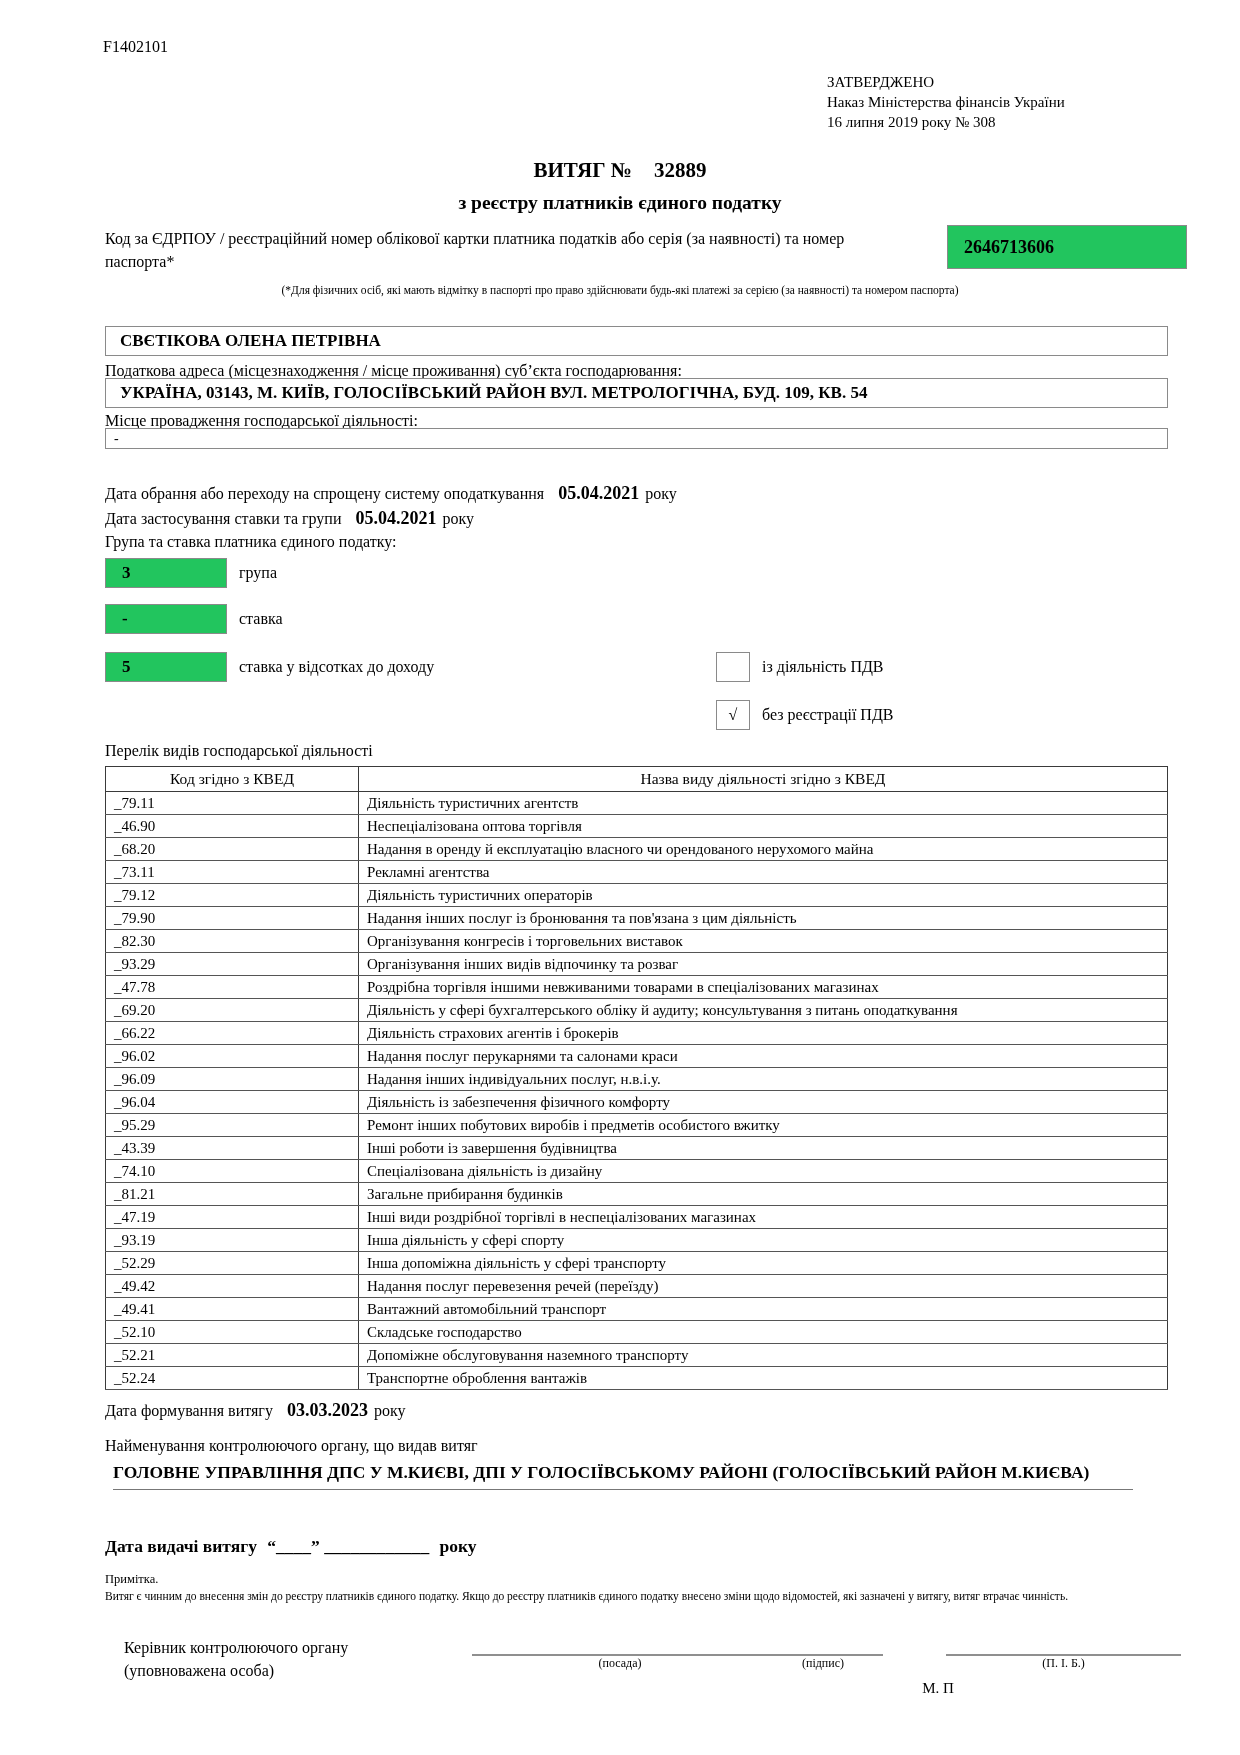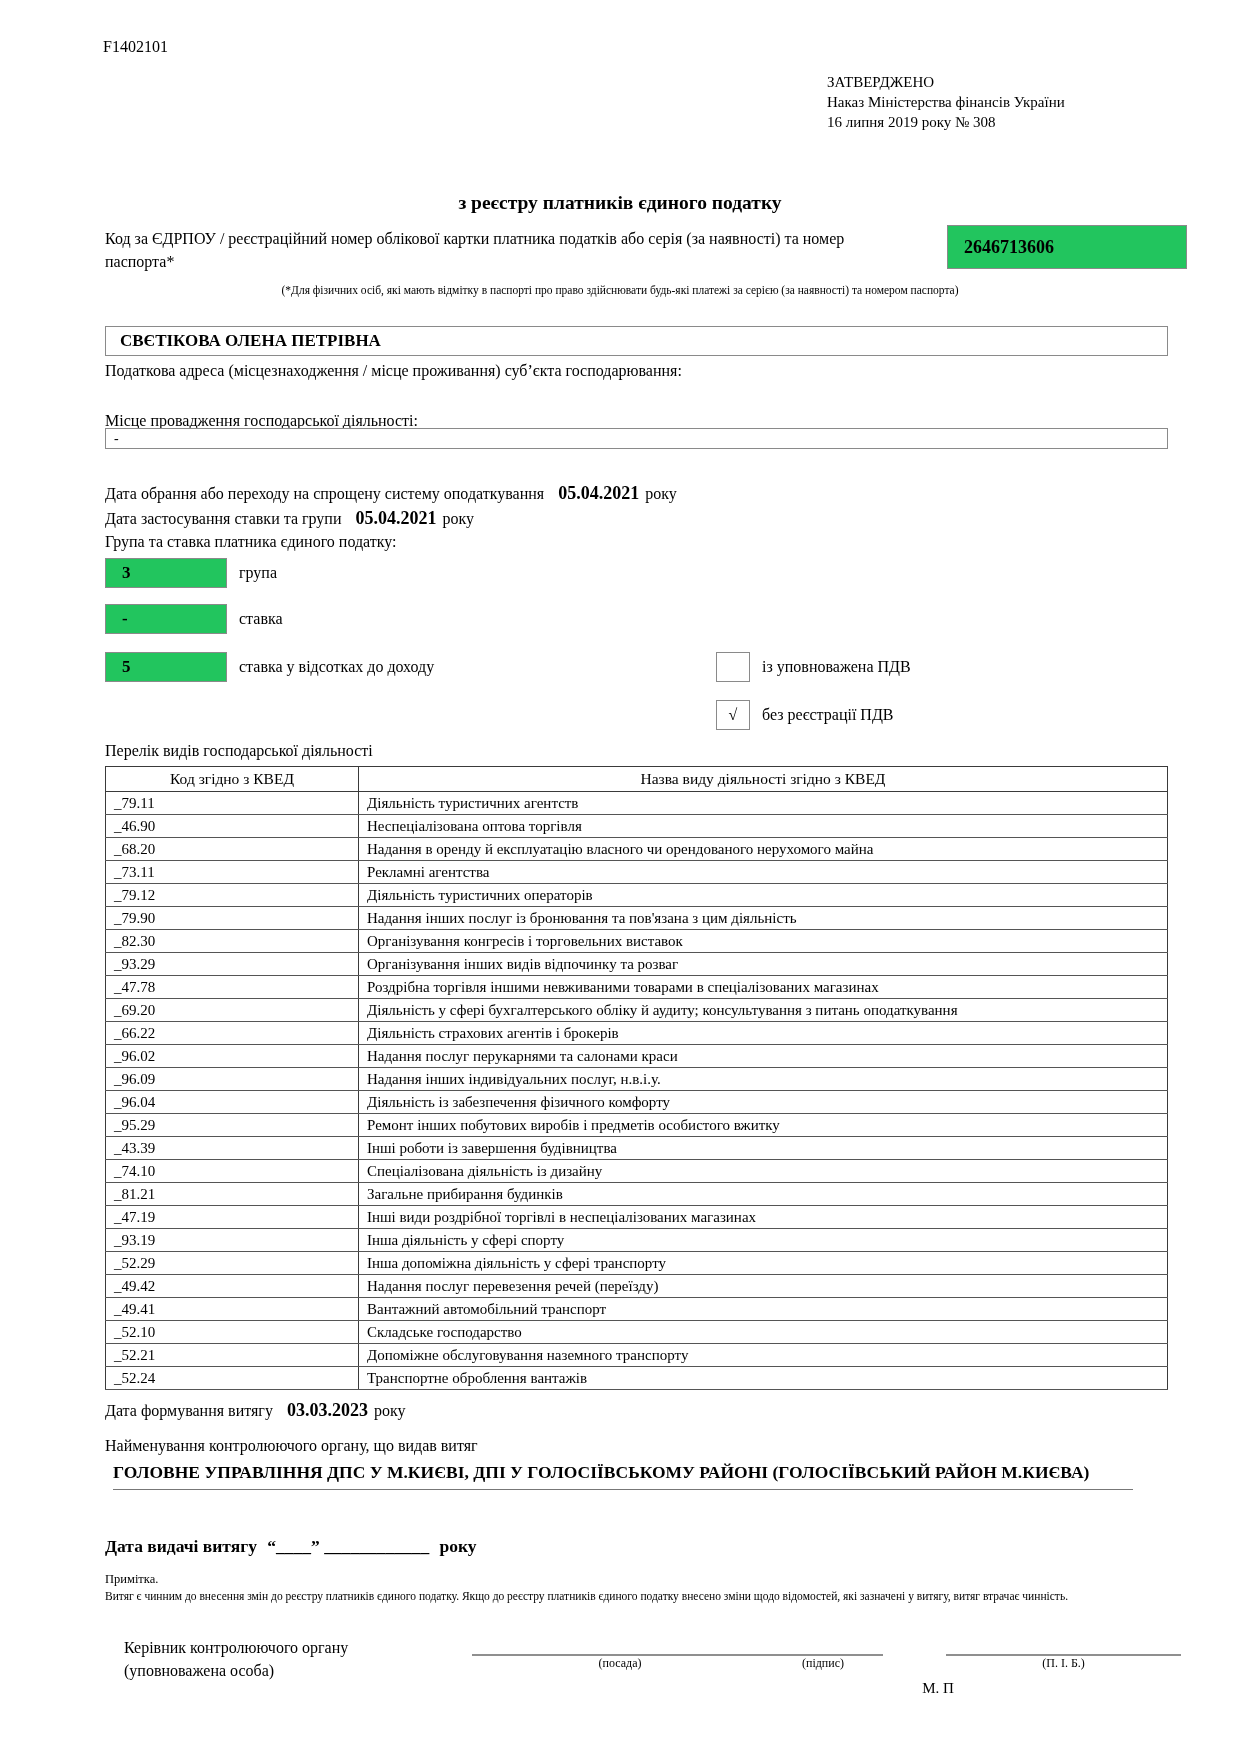--- a/index.html
+++ b/index.html
@@ -53,33 +53,39 @@
 <div class="page">
 
   <div class="abs lbl" style="left:103px;top:38px;">F1402101</div>
 
   <div class="abs" style="left:827px;top:72px;font-size:15px;line-height:20px;">
     <div>ЗАТВЕРДЖЕНО</div>
     <div>Наказ Міністерства фінансів України</div>
     <div>16 липня 2019 року № 308</div>
   </div>
 
+  <div class="abs center bold" style="top:158px;font-size:21px;">
+    <span>ВИТЯГ №</span><span style="display:inline-block;width:22px;"></span><span>32889</span>
+  </div>
   <div class="abs center bold" style="top:192px;font-size:19.5px;">з реєстру платників єдиного податку</div>
 
   <div class="abs lbl" style="left:105px;top:227px;width:745px;line-height:23px;">Код за ЄДРПОУ / реєстраційний номер облікової картки платника податків або серія (за наявності) та номер паспорта*</div>
   <div class="abs value-box big-num" style="left:947px;top:225px;width:240px;height:44px;">
     <span>2646713606</span>
   </div>
   <div class="abs center small" style="top:284px;">(*Для фізичних осіб, які мають відмітку в паспорті про право здійснювати будь-які платежі за серією (за наявності) та номером паспорта)</div>
 
   <div class="abs field-box" style="left:105px;top:326px;width:1063px;height:30px;">
     <span class="v">СВЄТІКОВА ОЛЕНА ПЕТРІВНА</span>
   </div>
 
   <div class="abs lbl" style="left:105px;top:362px;">Податкова адреса (місцезнаходження / місце проживання) суб’єкта господарювання:</div>
+  <div class="abs field-box" style="left:105px;top:378px;width:1063px;height:30px;">
+    <span class="v">УКРАЇНА, 03143, М. КИЇВ, ГОЛОСІЇВСЬКИЙ РАЙОН ВУЛ. МЕТРОЛОГІЧНА, БУД. 109, КВ. 54</span>
+  </div>
 
   <div class="abs lbl" style="left:105px;top:412px;">Місце провадження господарської діяльності:</div>
   <div class="abs field-box" style="left:105px;top:428px;width:1063px;height:21px;padding-left:8px;">
     <span style="font-size:14px;">-</span>
   </div>
 
   <div class="abs lbl inline-row" style="left:105px;top:483px;gap:0;">
     <span>Дата обрання або переходу на спрощену систему оподаткування</span>
     <span class="date-val" style="margin-left:14px;">05.04.2021</span>
     <span>року</span>
@@ -108,21 +114,21 @@
   <div class="abs inline-row" style="left:105px;top:652px;">
     <div class="value-box" style="width:122px;height:30px;padding-left:16px;font-weight:bold;font-size:17px;">
       <span>5</span>
     </div>
     <span class="lbl">ставка у відсотках до доходу</span>
   </div>
   <div class="abs inline-row" style="left:716px;top:652px;">
     <div class="chk">
       <span></span>
     </div>
-    <span class="lbl">із уповноважена ПДВ</span>
+    <span class="lbl">із діяльність ПДВ</span>
   </div>
 
   <div class="abs inline-row" style="left:716px;top:700px;">
     <div class="chk">
       <span>√</span>
     </div>
     <span class="lbl">без реєстрації ПДВ</span>
   </div>
 
   <div class="abs lbl" style="left:105px;top:742px;">Перелік видів господарської діяльності</div>

